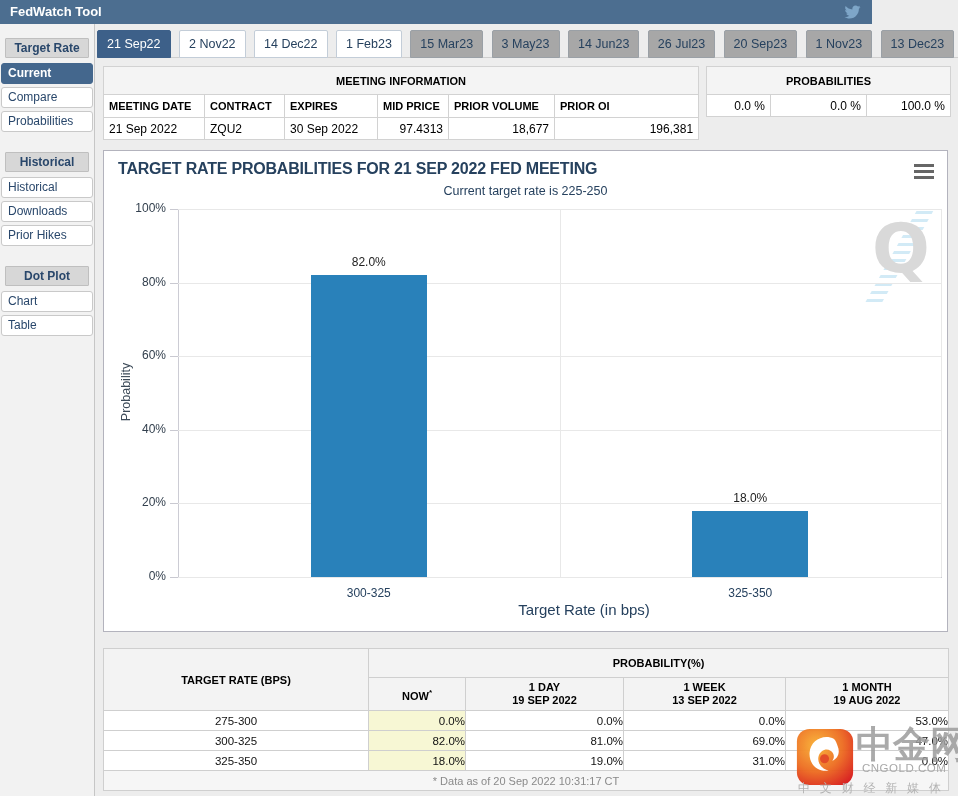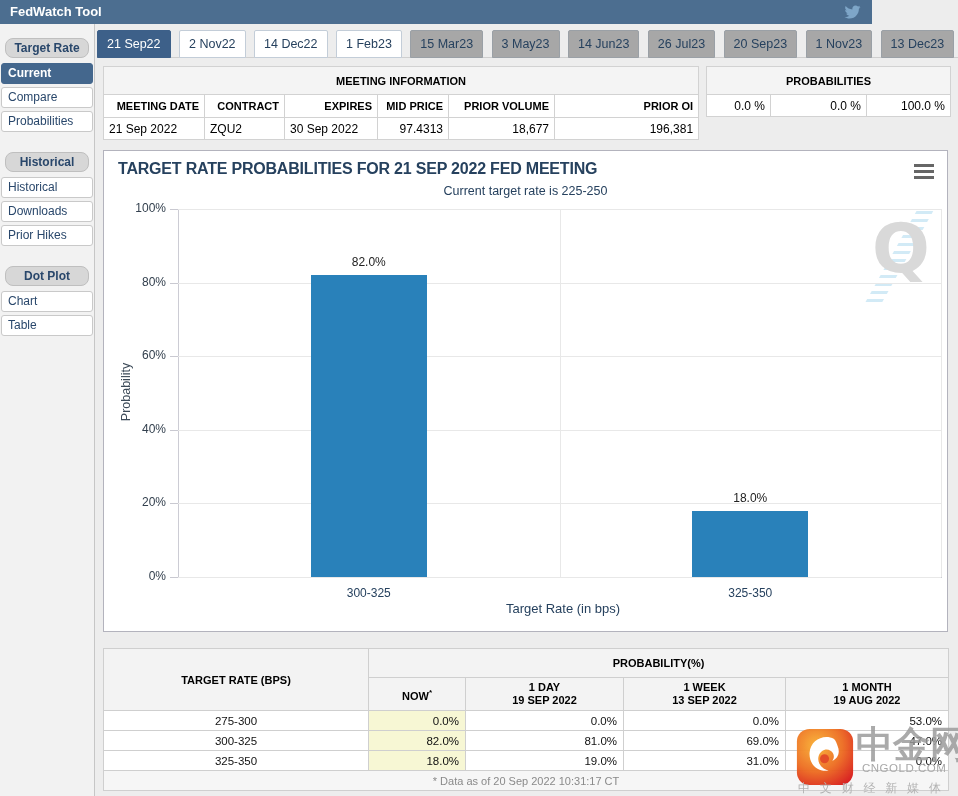--- a/index.html
+++ b/index.html
@@ -7,70 +7,70 @@
 body{font-family:"Liberation Sans","DejaVu Sans",sans-serif;background:#ededed}
 #screen{position:relative;width:958px;height:796px;background:#ededed}
 
 
 .topbar{position:absolute;left:0;top:0;width:872px;height:24px;background:#4c6e90}
 .topbar .app-title{position:absolute;left:10px;top:4px;font-size:13px;font-weight:bold;color:#fff}
 .tw{position:absolute;right:10px;top:4px;width:19px;height:16px;cursor:pointer}
 
 
 .sidebar{position:absolute;left:0;top:24px;width:95px;height:772px;background:#f2f2f2;border-right:1px solid #c6c6c6}
-.side-header{margin:20px 5px 5px 5px;height:20px;line-height:18px;background:#d7d7d7;border:1px solid #bfbfbf;border-radius:8px;text-align:center;font-size:12px;font-weight:bold;color:#29476b}
+.side-header{margin:20px 5px 5px 5px;height:20px;line-height:18px;background:#d7d7d7;border:1px solid #bfbfbf;border-radius:1px;text-align:center;font-size:12px;font-weight:bold;color:#29476b}
 .side-header.first{margin-top:14px}
 .side-item{margin:3px 1px;width:92px;height:21px;line-height:19px;background:#fff;border:1px solid #c9c9c9;border-radius:3px;padding-left:6px;font-size:12px;color:#29476b;cursor:pointer;overflow:hidden;white-space:nowrap}
 .side-item.sel{background:#44678d;border-color:#44678d;color:#fff;font-weight:bold}
 
 
 .tabs{position:absolute;left:97px;top:30px;width:861px;height:28px;border-bottom:1px solid #cfcfcf;white-space:nowrap}
 .tab{display:inline-block;height:28px;line-height:26px;padding:0 9px;margin-right:4px;border:1px solid #c3cdd8;border-radius:2px 2px 0 0;background:#fff;font-size:12.5px;color:#26415e;cursor:pointer;vertical-align:top}
 .tab.sel{background:#3d6089;border-color:#3d6089;color:#fff;font-weight:normal}
 .tab.far{background:#a7a7a7;border-color:#9aa0a6}
 
 
 table{border-collapse:collapse}
 .mtable{position:absolute;left:103px;top:66px;width:595px;background:#fff;font-size:11px;table-layout:fixed}
 .ptable{position:absolute;left:706px;top:66px;width:244px;background:#fff;font-size:11px;table-layout:fixed}
 .mtable th,.mtable td,.ptable th,.ptable td{border:1px solid #d2d2d2;padding:0 5px;overflow:hidden}
 .ttl th{height:28px;background:#f4f4f4;font-size:11px;font-weight:bold;text-align:center}
-.hdr th{height:23px;font-weight:bold;text-align:right;background:#fff}
+.hdr th{height:23px;font-weight:bold;text-align:left;background:#fff}
 .vals td{height:22px;font-size:12px}
 .c{}.r{text-align:right}
 
 
 .chart-panel{position:absolute;left:103px;top:150px;width:845px;height:482px;background:#fff;border:1px solid #b3b3bd}
 .chart-title{position:absolute;left:14px;top:9px;font-size:16px;font-weight:bold;letter-spacing:-0.2px;color:#26415e}
 .chart-sub{position:absolute;left:0;top:33px;width:100%;text-align:center;font-size:12.5px;color:#26415e}
 .menu-icon{position:absolute;right:13px;top:13px;width:20px;height:16px;cursor:pointer}
 .menu-icon i{display:block;height:3px;background:#666;margin-bottom:3px}
 .yaxis-line{position:absolute;left:74px;top:58px;width:1px;height:368px;background:#ccccd4}
 .xaxis-line{position:absolute;left:74px;top:426px;width:764px;height:1px;background:#ccccd4}
 .gridline-h{position:absolute;height:1px;background:#e8e8e8}
 .gridline-v{position:absolute;width:1px;background:#e8e8e8}
 .ytick{position:absolute;left:14px;width:48px;text-align:right;font-size:12px;color:#33404e}
 .ytickmark{position:absolute;left:66px;width:8px;height:1px;background:#c9c9d1}
 .bar{position:absolute;cursor:pointer}
 .bar-value{position:absolute;width:120px;text-align:center;font-size:12px;color:#222}
 .xcat{position:absolute;width:120px;text-align:center;font-size:12px;color:#26415e}
-.xaxis-title{position:absolute;left:374px;top:450px;width:170px;text-align:center;font-size:13px;color:#26415e}
+.xaxis-title{position:absolute;left:395px;top:450px;width:170px;text-align:center;font-size:15px;color:#26415e}
 .yaxis-title{position:absolute;left:-38px;top:234px;width:120px;text-align:center;font-size:12.5px;color:#3c4a58;transform:rotate(-90deg)}
 .qstripes{position:absolute;left:752px;top:60px;width:84px;height:96px;background:repeating-linear-gradient(to bottom,#cde8f5 0 3px,transparent 3px 8px);clip-path:polygon(72% 0,92% 0,28% 100%,8% 100%);opacity:.9}
 .qmark{position:absolute;left:768px;top:58px;font-size:68px;font-weight:bold;color:#d9d9d9;font-family:"DejaVu Sans",sans-serif;line-height:80px}
 
 
 .htable{position:absolute;left:103px;top:648px;width:845px;background:#fff;font-size:11px;table-layout:fixed}
 .htable th,.htable td{border:1px solid #cfcfcf;padding:0 4px;overflow:hidden}
 .htable .grp th{height:29px;background:#f3f3f3;font-weight:bold;text-align:center;font-size:11px}
 .htable .sub th{height:33px;background:#f3f3f3;font-weight:bold;text-align:center;font-size:11px;line-height:13px}
 .htable .rate-hd{background:#f3f3f3;font-weight:bold;text-align:center;font-size:11px}
 .htable td{height:20px;font-size:11.5px;color:#111}
 .htable td.rate{text-align:center}
-.htable td.num{text-align:right;padding-right:6px}
+.htable td.num{text-align:right;padding-right:0}
 .htable td.now{background:#f7f7d4}
 .htable .foot td{height:20px;background:#f6f6f6;text-align:center;color:#8a8a8a;font-size:11px}
 .htable sup{font-size:8px}
 .l{display:block}
 
 
 .wm{position:absolute;left:796px;top:726px;width:164px;height:68px;pointer-events:none;z-index:50}
 .wm-logo{position:absolute;left:0;top:2px;width:58px;height:58px;opacity:.95}
 .wm-cn{position:absolute;left:60px;top:-6px;font-size:37px;font-weight:bold;color:#9c9c9c;opacity:.85;white-space:nowrap;font-family:"DejaVu Sans",sans-serif}
 .wm-domain{position:absolute;left:66px;top:36px;font-size:11.5px;color:#a8a8a8;letter-spacing:.5px}

